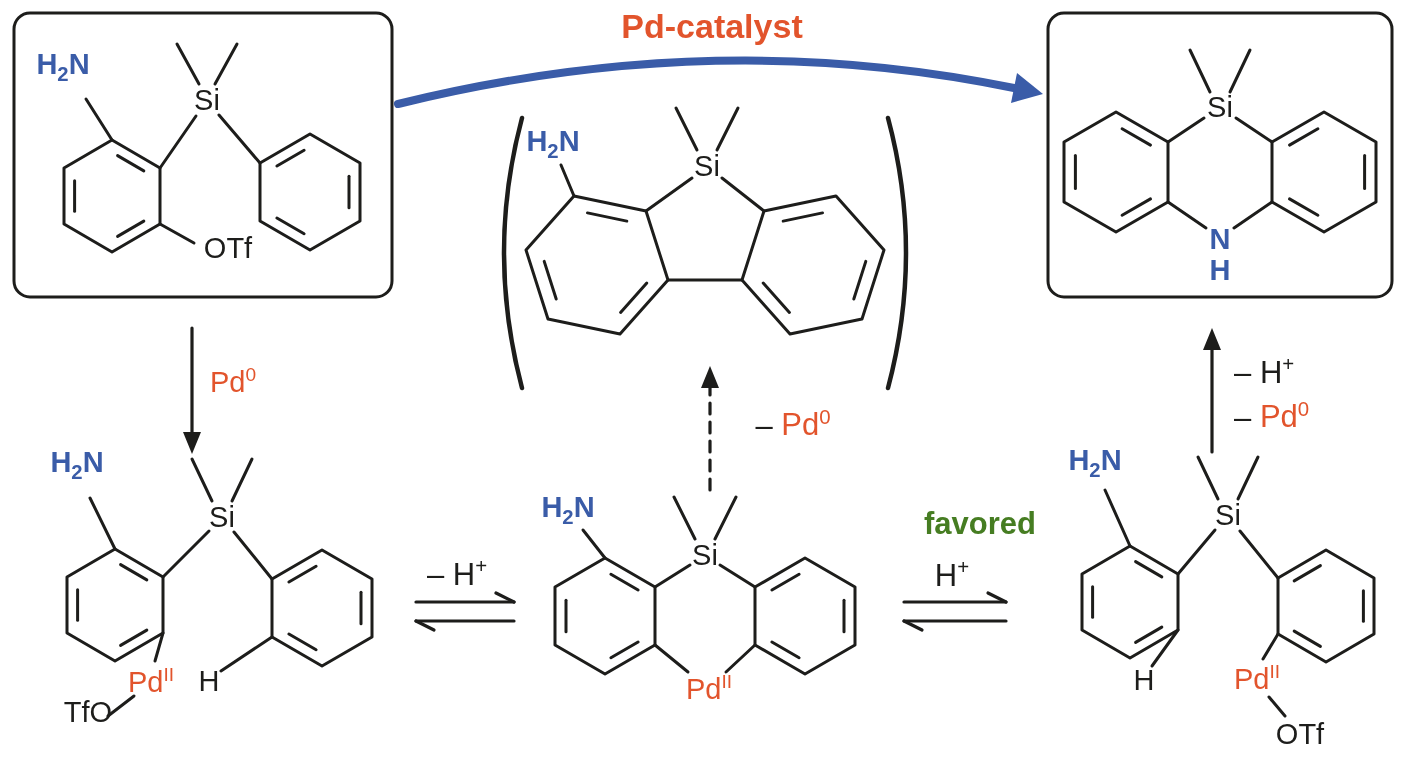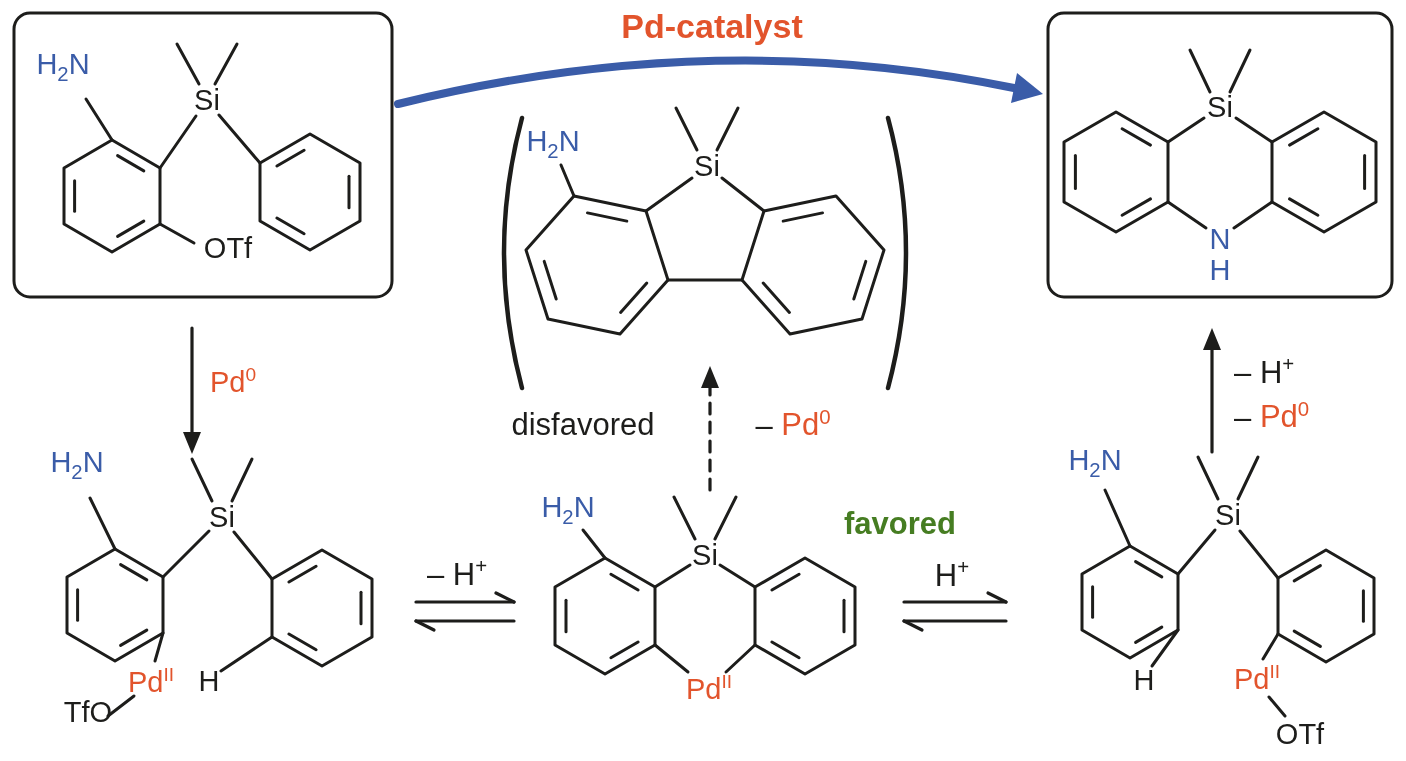--- a/index.html
+++ b/index.html
@@ -19,21 +19,21 @@
   .arrowline{stroke:var(--ink,#1d1d1b);stroke-width:3.2;fill:none;stroke-linecap:round}
   .dashed{stroke-dasharray:11 8}
   .arrowhead{fill:var(--ink,#1d1d1b)}
   .mainarrow{stroke:var(--blue,#3a5ca8);stroke-width:8;fill:none;stroke-linecap:round}
   .mainhead{fill:var(--blue,#3a5ca8)}
   .lbl{
     position:absolute;transform:translate(-50%,-50%);
     font-size:29px;line-height:1;white-space:nowrap;color:var(--ink);
   }
   .lbl.left{transform:translate(0,-50%)}
-  .blue{color:var(--blue);font-weight:400}
+  .blue{color:var(--blue);font-weight:700}
   .orangeb{color:var(--orange);font-weight:400}
   .greenb{color:var(--green);font-weight:700}
   .big{font-size:34px;font-weight:700}
   .med{font-size:31px}
   sub{font-size:0.7em}
   sup{font-size:0.66em}
 </style>
 </head>
 <body>
 
@@ -201,24 +201,23 @@
   <div class="lbl blue" style="left:1220px;top:239px">N</div>
   <div class="lbl blue" style="left:1220px;top:270px">H</div>
 
   <div class="lbl left orangeb" style="left:210px;top:381px"><span>Pd</span><sup>0</sup></div>
   <div class="lbl blue" style="left:77px;top:465px"><span>H</span><sub>2</sub><span>N</span></div>
   <div class="lbl" style="left:222px;top:517px">Si</div>
   <div class="lbl orangeb" style="left:151px;top:681px"><span>Pd</span><sup>II</sup></div>
   <div class="lbl" style="left:209px;top:681px">H</div>
   <div class="lbl" style="left:88px;top:712px">TfO</div>
 
-  <div class="lbl med" style="left:583px;top:424px">disfavored</div>
   <div class="lbl med" style="left:793px;top:424px"><span>–</span>&nbsp;<span class="orangeb"><span>Pd</span><sup>0</sup></span></div>
   <div class="lbl med" style="left:457px;top:573px"><span>–</span>&nbsp;<span>H</span><sup>+</sup></div>
-  <div class="lbl med greenb" style="left:900px;top:523px">favored</div>
+  <div class="lbl med greenb" style="left:980px;top:523px">favored</div>
   <div class="lbl med" style="left:952px;top:574px"><span>H</span><sup>+</sup></div>
 
   <div class="lbl blue" style="left:568px;top:510px"><span>H</span><sub>2</sub><span>N</span></div>
   <div class="lbl" style="left:705px;top:555px">Si</div>
   <div class="lbl orangeb" style="left:709px;top:688px"><span>Pd</span><sup>II</sup></div>
 
   <div class="lbl blue" style="left:1095px;top:463px"><span>H</span><sub>2</sub><span>N</span></div>
   <div class="lbl" style="left:1228px;top:515px">Si</div>
   <div class="lbl" style="left:1144px;top:680px">H</div>
   <div class="lbl orangeb" style="left:1257px;top:678px"><span>Pd</span><sup>II</sup></div>

